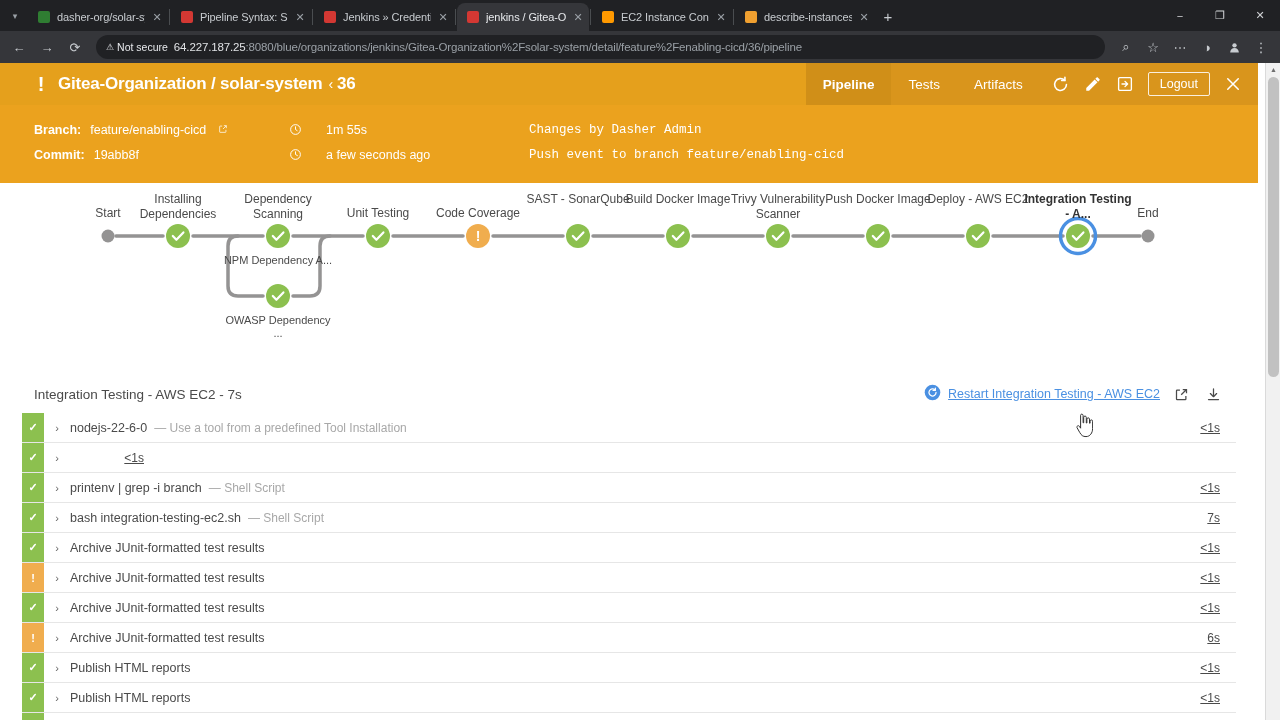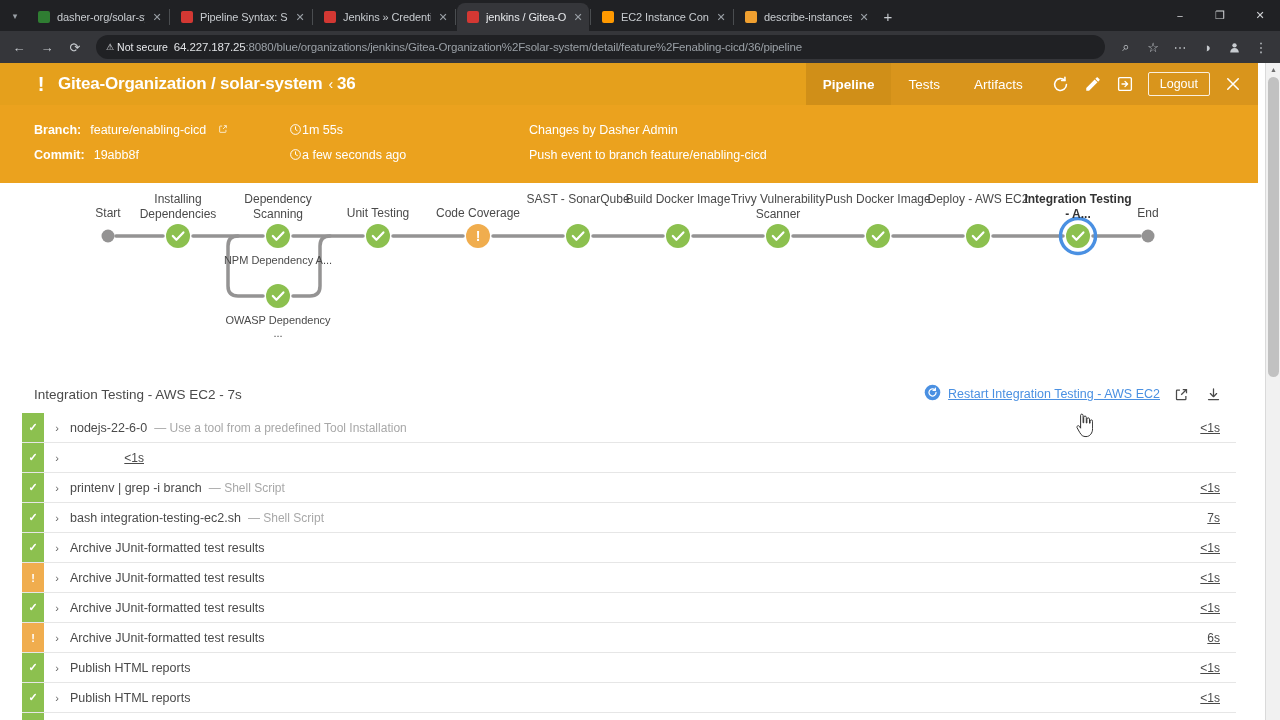--- a/index.html
+++ b/index.html
@@ -109,22 +109,22 @@
     justify-content: center; color: #fff;
   }
   .logout-btn {
     border: 1px solid rgba(255,255,255,0.85); border-radius: 2px;
     padding: 4px 11px; font-size: 12.5px; color: #fff; margin: 0 6px;
   }
 
   .bo-meta { padding: 12px 34px 16px 34px; font-size: 12.5px; }
   .bo-meta-row { display: flex; align-items: center; height: 25px; }
   .meta-col-1 { width: 255px; display: flex; align-items: center; gap: 9px; }
-  .meta-col-2 { width: 240px; display: flex; align-items: flex-start; gap: 0; }
-  .meta-col-3 { flex: 1 1 auto; }
+  .meta-col-2 { width: 240px; display: flex; align-items: flex-start; gap: 24px; }
+  .meta-col-3 { flex: 1 1 auto; font-family: Liberation Mono, monospace; }
   .meta-label { font-weight: bold; }
   .meta-val { font-weight: normal; }
   .ext-ico { font-size: 10px; opacity: .9; margin-left: 3px; }
   .clock-ico { display: inline-block; width: 13px; height: 13px; }
 
   
   .graph-area { position: relative; height: 192px; background: #fff; width: 1258px; }
   .graph-svg { position: absolute; top: 0; left: 0; }
   .node-label {
     position: absolute; text-align: center; font-size: 12px; color: #4a4a4a;

